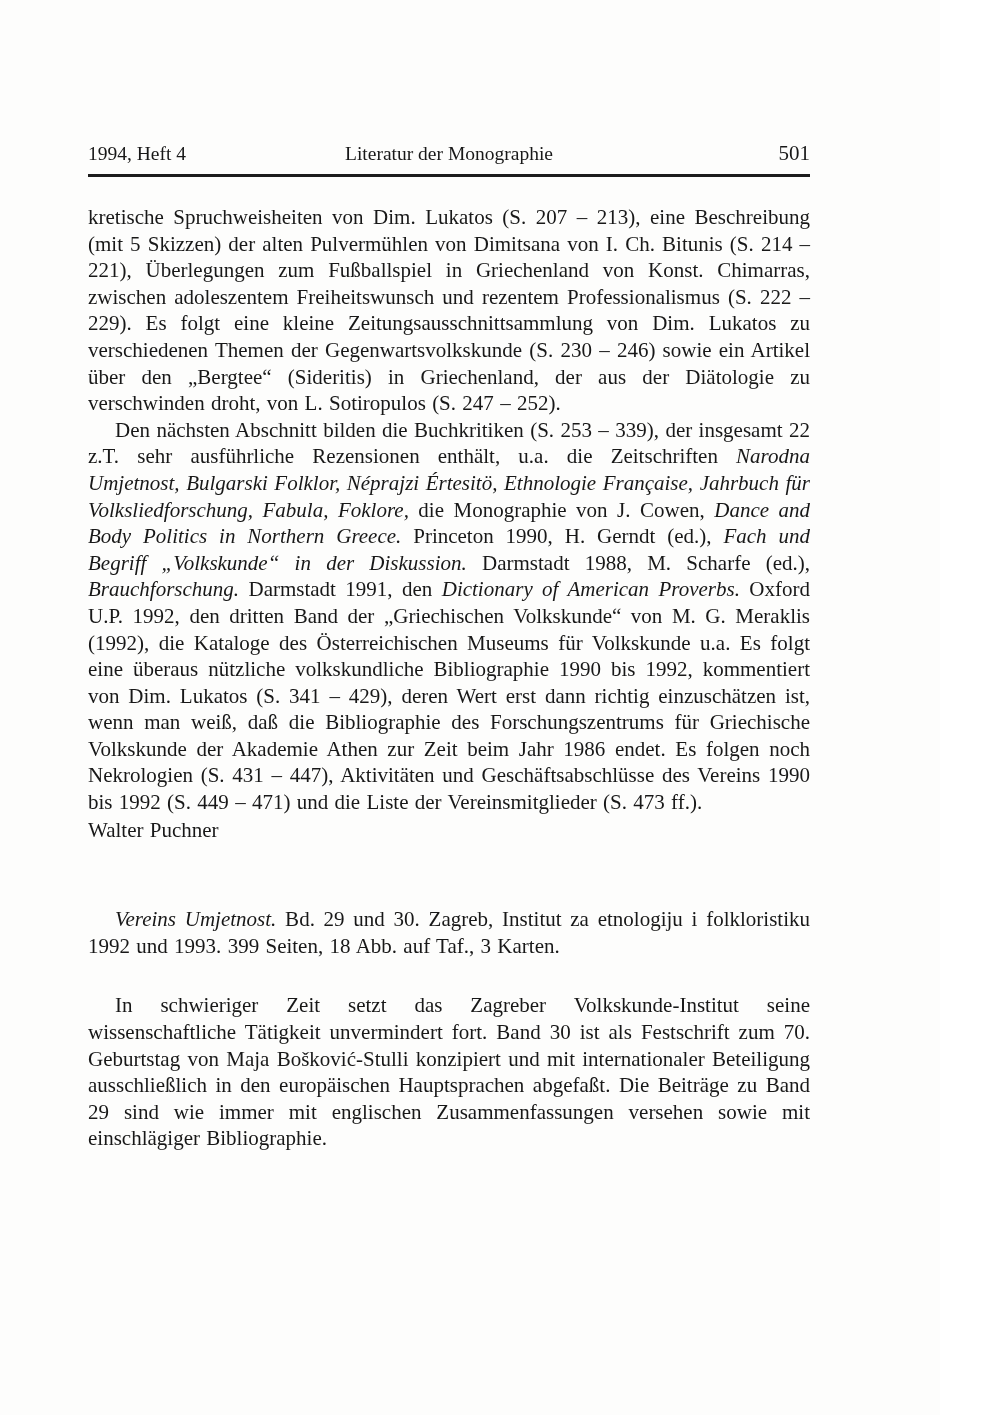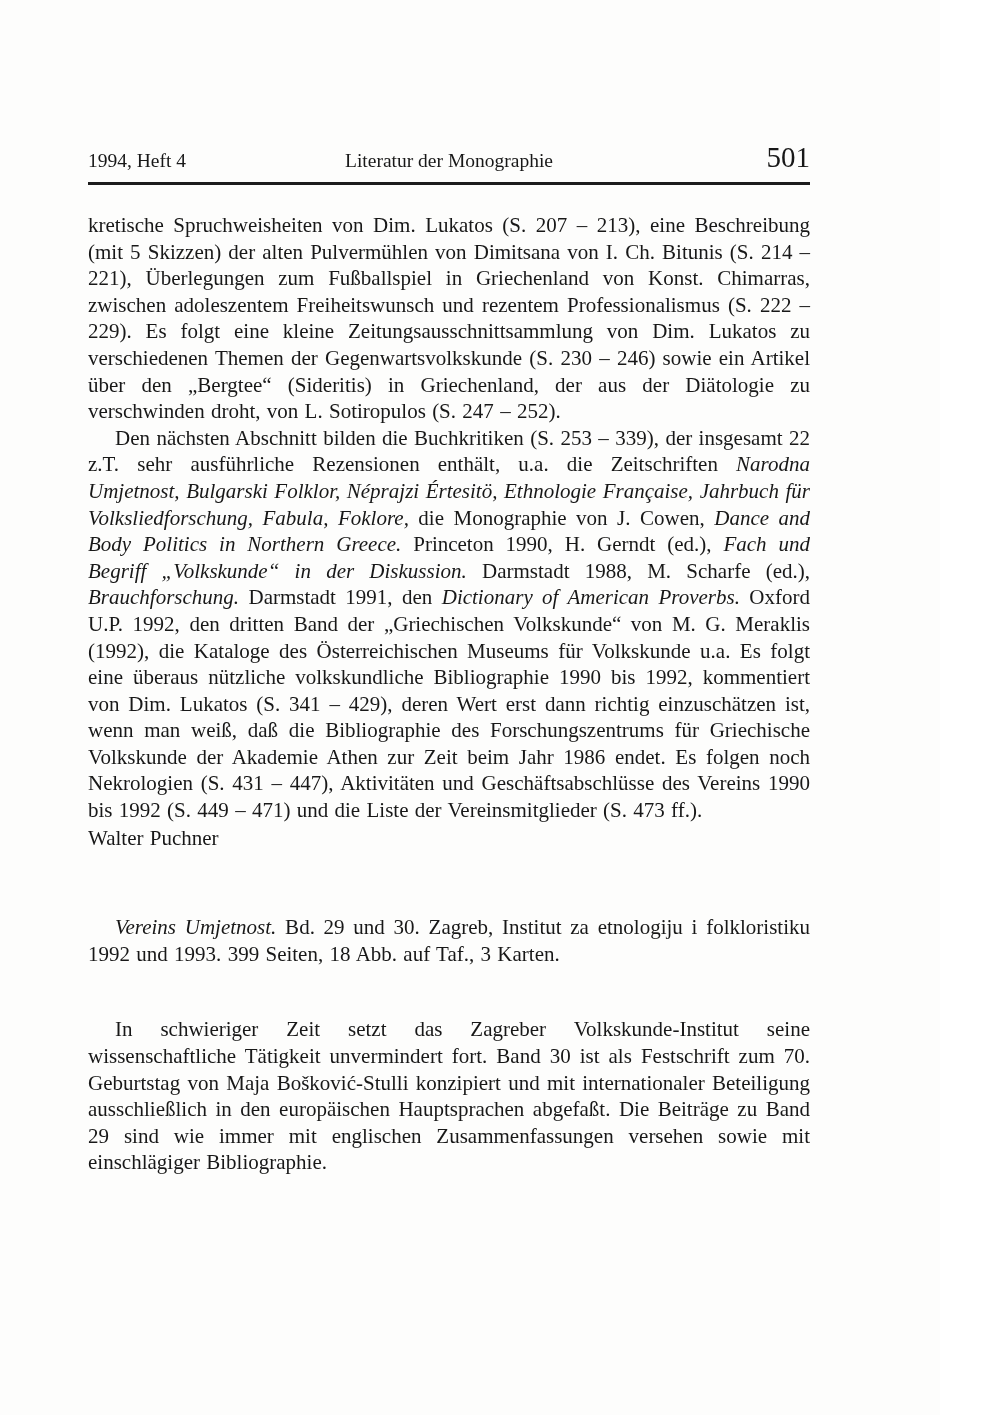--- a/index.html
+++ b/index.html
@@ -23,38 +23,38 @@
     margin-left: 88px;
   }
   .page-header {
     display: grid;
     grid-template-columns: 1fr auto 1fr;
     align-items: baseline;
     font-size: 19.5px;
   }
   .h-left  { text-align: left; }
   .h-center{ text-align: center; }
-  .h-right { text-align: right; font-size: 29px; }
+  .h-right { text-align: right; font-size: 21px; }
   .rule {
     height: 3px;
     background: #1c1c1c;
     margin-top: 8px;
   }
   .doc-body {
     margin-top: 27px;
     font-size: 21px;
     line-height: 26.6px;
     text-align: justify;
     word-spacing: 0.05em;
   }
   .doc-body p { margin: 0; }
   .doc-body p.indent { text-indent: 27px; }
   .doc-body p.signature { text-align: left; margin-top: 1px; }
   .doc-body p.gap-section { margin-top: 63px; }
-  .doc-body p.gap-para { margin-top: 49px; }
+  .doc-body p.gap-para { margin-top: 33px; }
   .doc-body em { font-style: italic; }
 </style>
 </head>
 <body>
 
 <div class="page">
   <div class="inner">
     <header class="page-header">
       <span class="h-left">1994, Heft 4</span>
       <span class="h-center">Literatur der Monographie</span>

